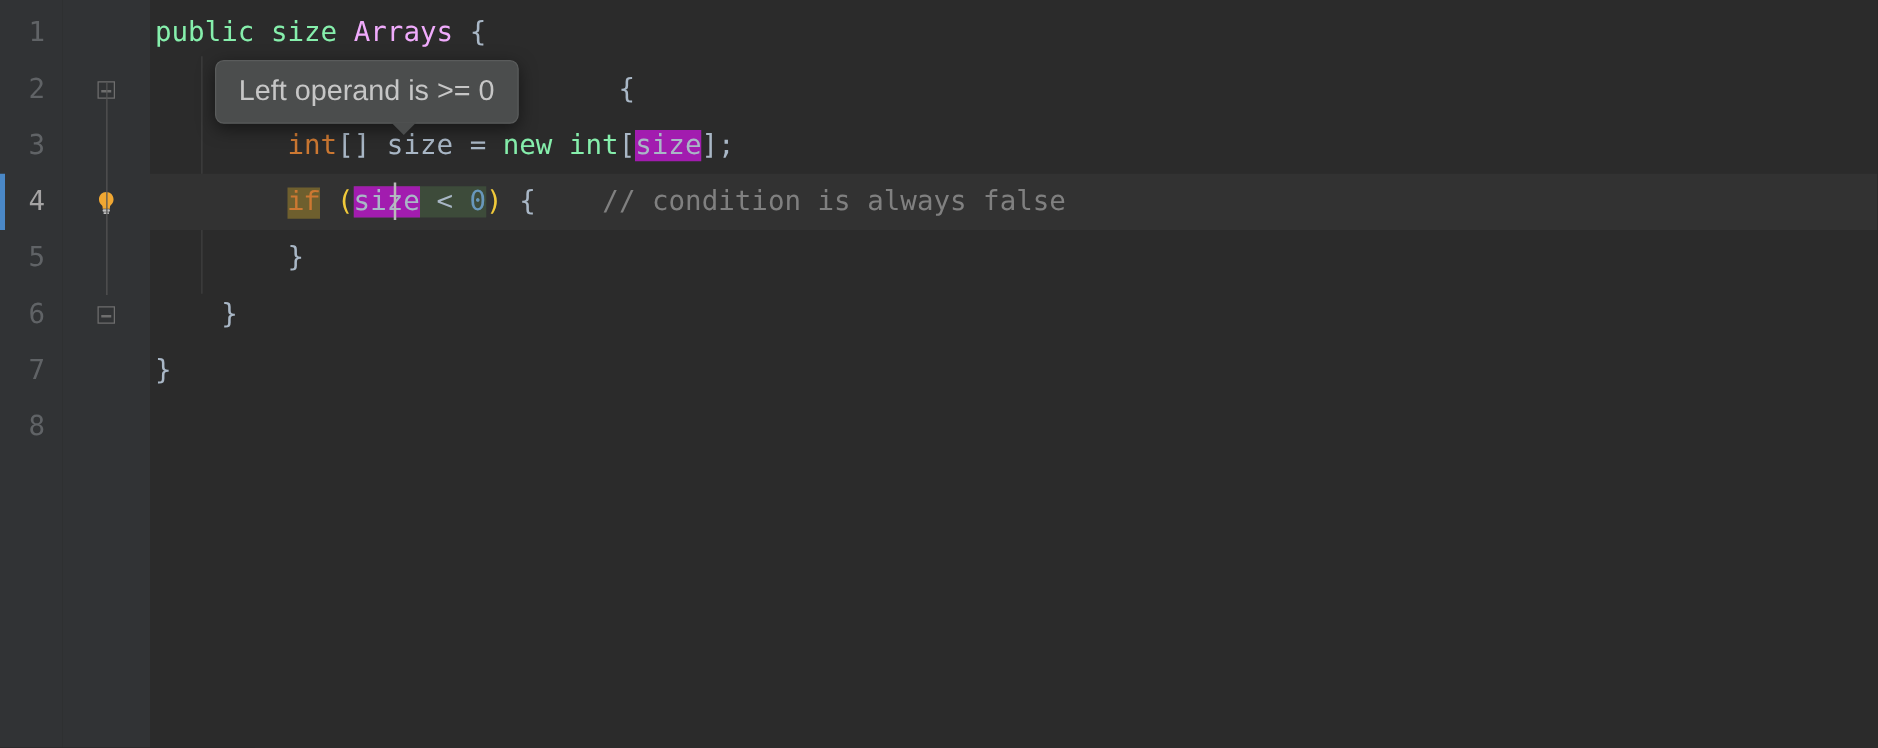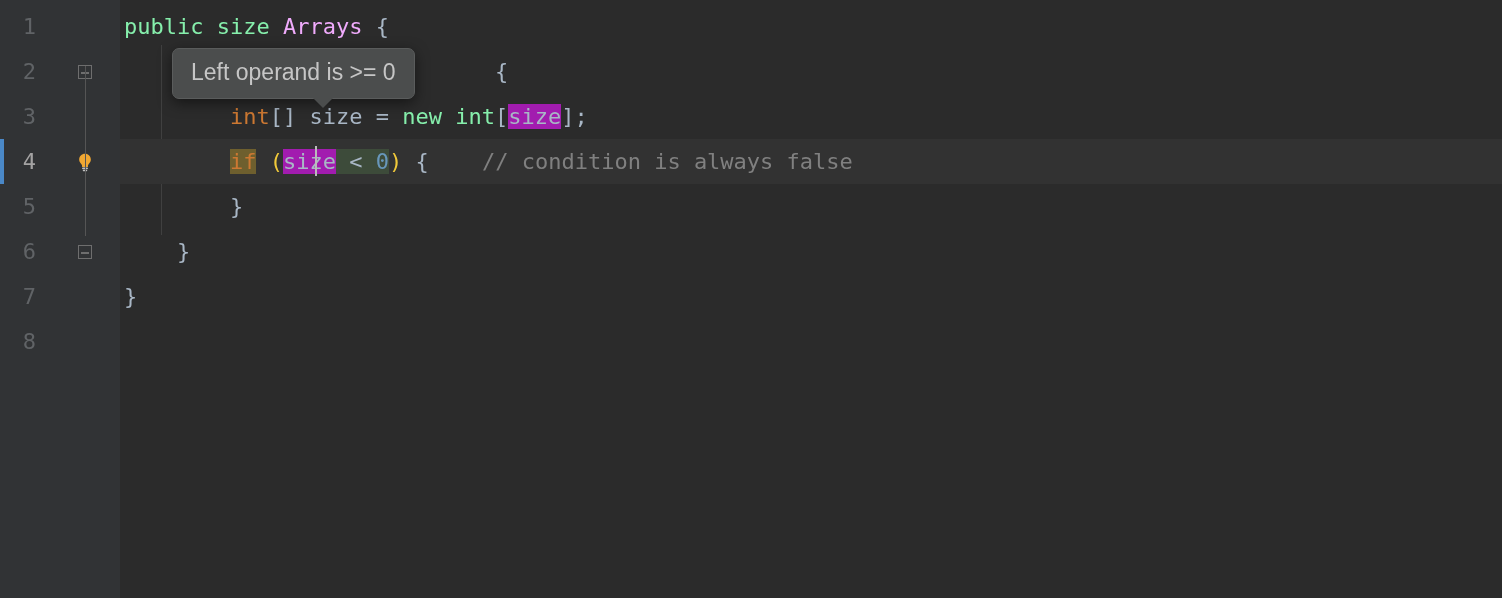--- a/index.html
+++ b/index.html
@@ -83,20 +83,21 @@
   .num { color: #6897bb; }
   .cmt { color: #808080; margin-left: 40px; }
   .parenY { color: #f0c93a; font-weight: 500; }
   .hl-size {
     background: #a21caf;
     color: #a9b7c6;
   }
   .warn-if {
     background: #6e5f2e;
     color: #cc7832;
+    font-family: Liberation Mono, monospace;
   }
   .warn-cond {
     background: #3d4b3a;
   }
 
   
   .tooltip {
     position: absolute;
     background: #4b4d4d;
     color: #c6c6c6;

